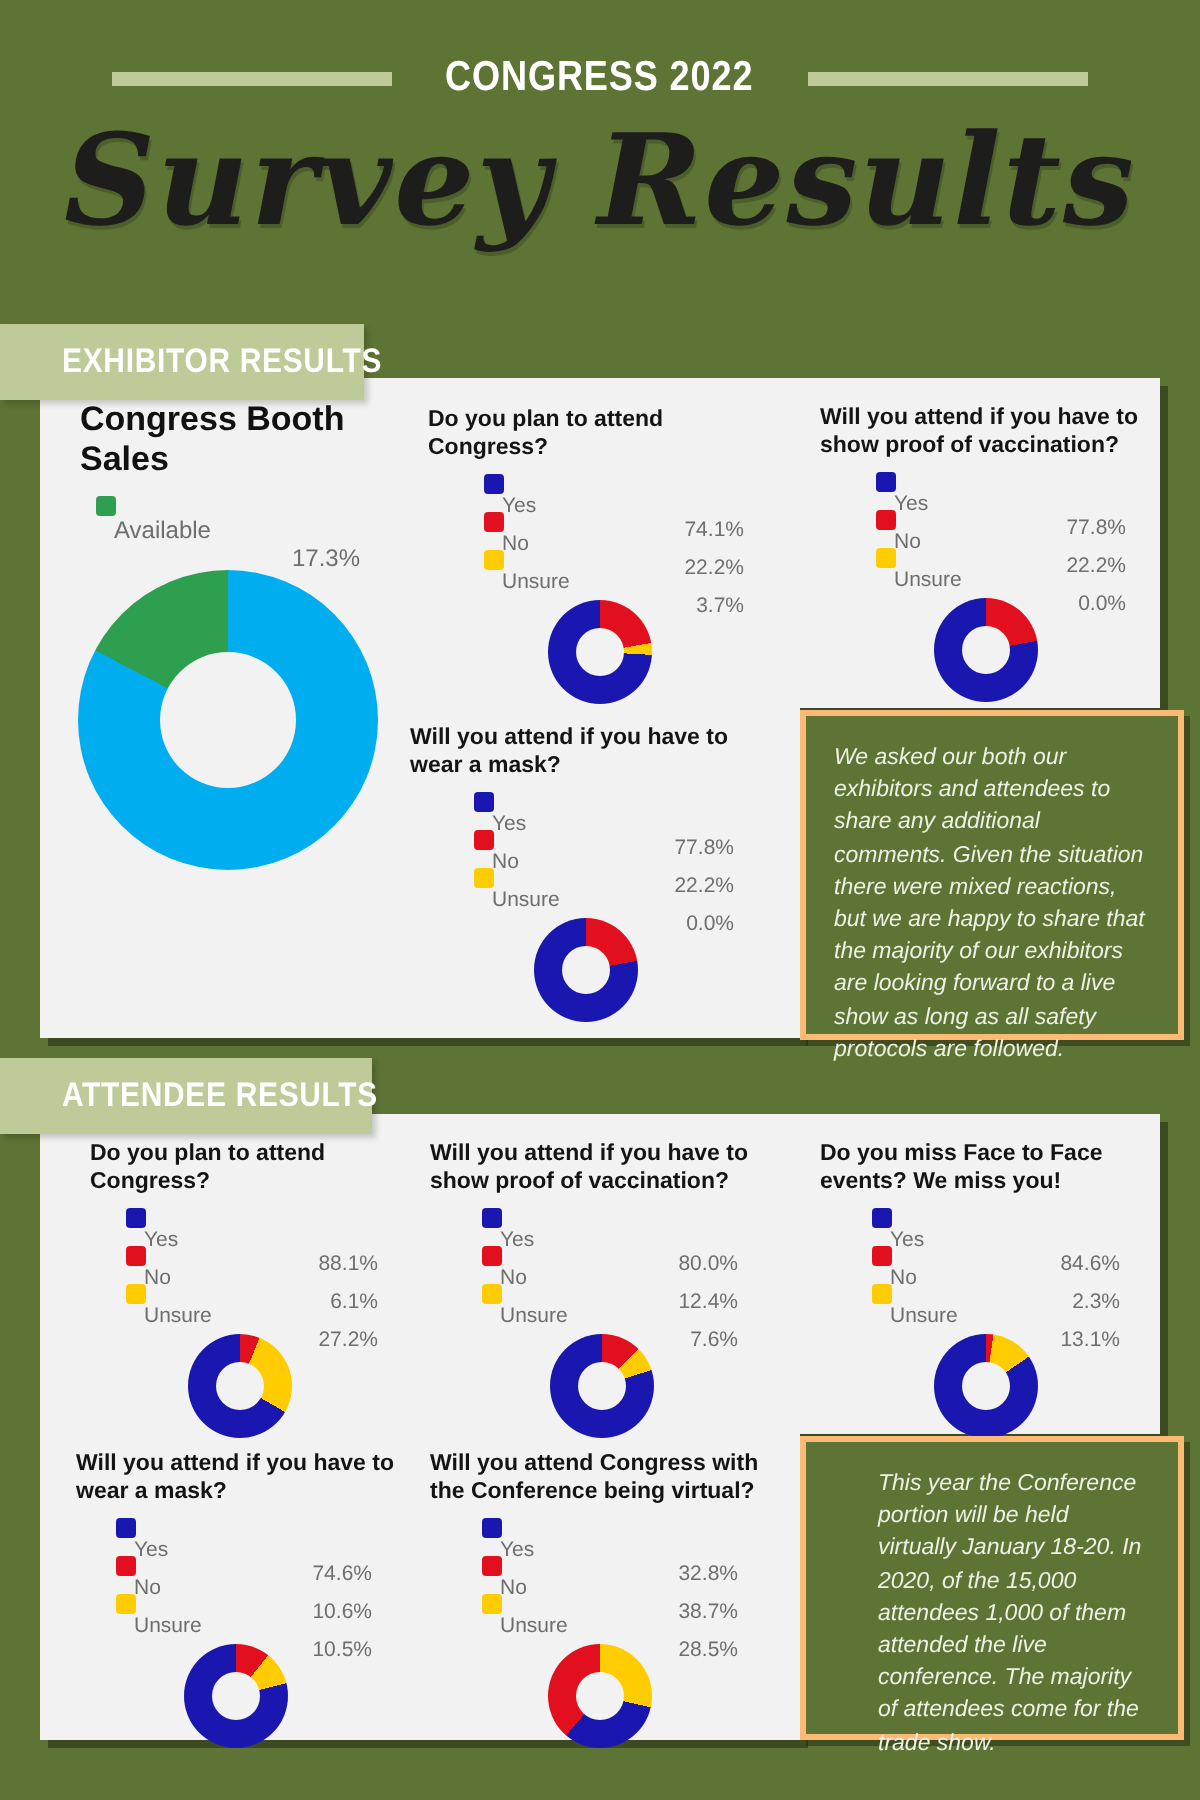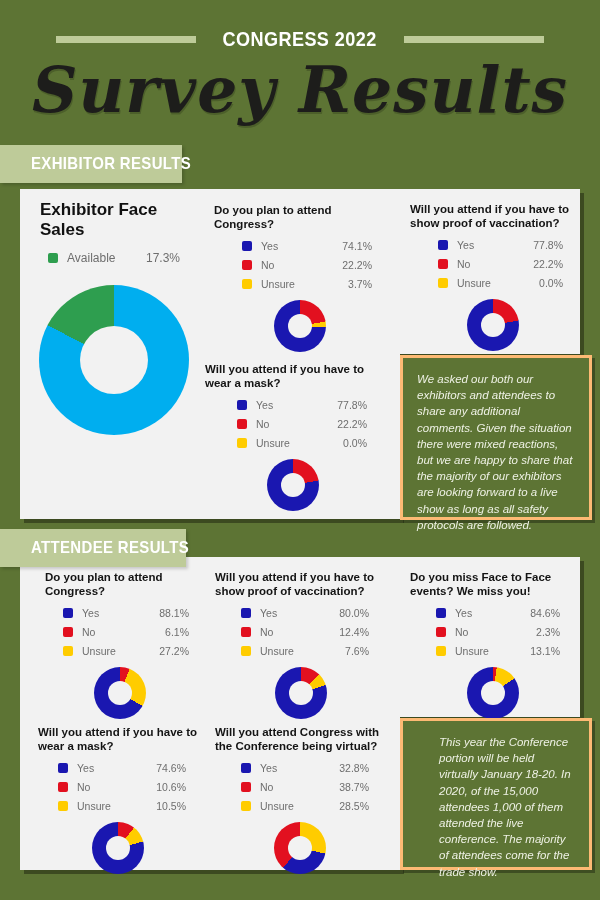--- a/index.html
+++ b/index.html
@@ -23,21 +23,21 @@
     font-family:"DejaVu Serif",serif;font-style:italic;font-weight:700;
     letter-spacing:1px;text-shadow:1px 2px 0 rgba(0,0,0,.18);}
 
   
   .tag{position:absolute;left:0;height:38px;background:#becb99;
     display:flex;align-items:center;padding-left:31px;box-sizing:border-box;
     box-shadow:2px 2px 3px rgba(0,0,0,.18);z-index:6;}
   .tag span{color:#ffffff;font-size:17px;font-weight:700;letter-spacing:.4px;
     font-family:"Liberation Sans Narrow","Liberation Sans",sans-serif;
     transform:scaleX(.88);transform-origin:left center;white-space:nowrap;}
-  #tag-exhibitor{top:145px;width:182px;}
+  #tag-exhibitor{top:162px;width:182px;}
   #tag-attendee{top:529px;width:186px;text-align:right;}
 
   
   .panel{position:absolute;background:#f2f2f2;
     box-shadow:4px 4px 0 rgba(32,40,16,.55);}
   #panel-exhibitor{left:20px;top:189px;width:380px;height:330px;}
   #panel-exh-right{left:400px;top:189px;width:180px;height:165px;}
   #panel-attendee{left:20px;top:557px;width:380px;height:313px;}
   #panel-att-right{left:400px;top:557px;width:180px;height:160px;}
 
@@ -50,21 +50,21 @@
     font-style:italic;font-family:"Liberation Sans",sans-serif;}
 
   
   .card{position:absolute;box-sizing:border-box;}
   .card h3{margin:0 0 6px 0;color:#141414;font-size:11.5px;line-height:14px;
     font-weight:700;font-family:"Liberation Sans",sans-serif;}
   .big-title{margin:0 0 8px 0;color:#111111;font-size:17px;line-height:20px;
     font-weight:700;font-family:"Liberation Sans",sans-serif;}
 
   .legend{margin:0;padding:0;list-style:none;}
-  .legend li{display:flex;align-items:center;height:17px;margin-bottom:2px;}
+  .legend li{display:flex;align-items:flex-start;height:17px;margin-bottom:2px;flex-direction:column;}
   .sw{width:10px;height:10px;border-radius:2px;flex:none;}
   .lg-lbl{color:#6e6e6e;font-size:10.5px;margin-left:9px;
     font-family:"Liberation Sans",sans-serif;}
   .lg-val{color:#6e6e6e;font-size:10.5px;margin-left:auto;
     font-family:"Liberation Sans",sans-serif;}
 
   .legend.wide li{height:19px;}
   .legend.wide .lg-lbl{font-size:12px;}
   .legend.wide .lg-val{font-size:12px;}
 
@@ -112,21 +112,21 @@
 </div>
 
 <div class="tag" id="tag-exhibitor">
   <span>EXHIBITOR RESULTS</span>
 </div>
 
 <div class="panel" id="panel-exhibitor"></div>
 <div class="panel" id="panel-exh-right"></div>
 
 <div class="card" id="card-booth">
-  <div class="big-title">Exhibitor Face Sales</div>
+  <div class="big-title">Congress Booth Sales</div>
   <ul class="legend wide">
     <li>
       <span class="sw" style="background:#2e9e4f"></span>
       <span class="lg-lbl">Available</span>
       <span class="lg-val">17.3%</span>
     </li>
   </ul>
   <div class="donut-wrap" style="margin-top:18px;margin-left:-2px;">
     <div class="donut d150" style="background:conic-gradient(from 0deg,#00aeef 0 297.7deg,#2e9e4f 297.7deg 360deg)"></div>
   </div>

